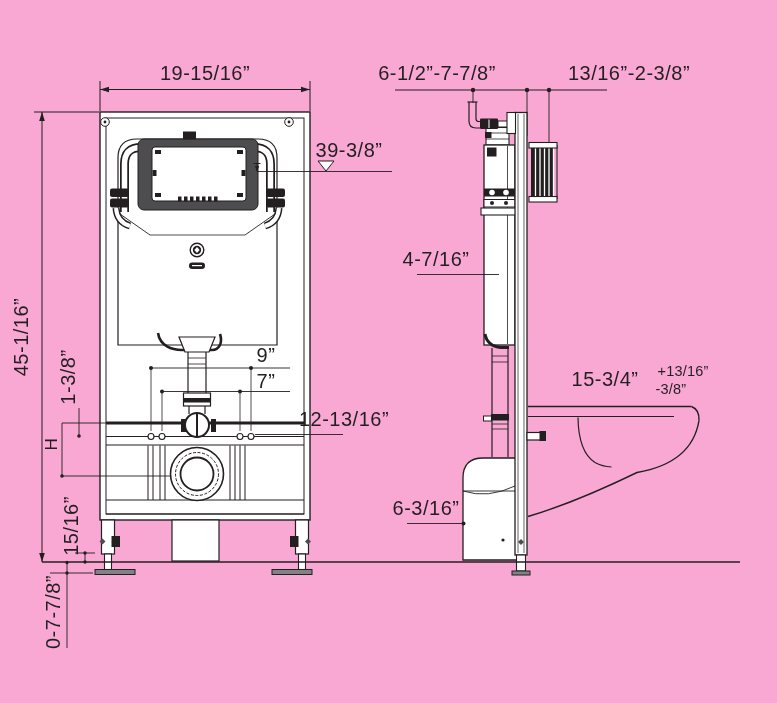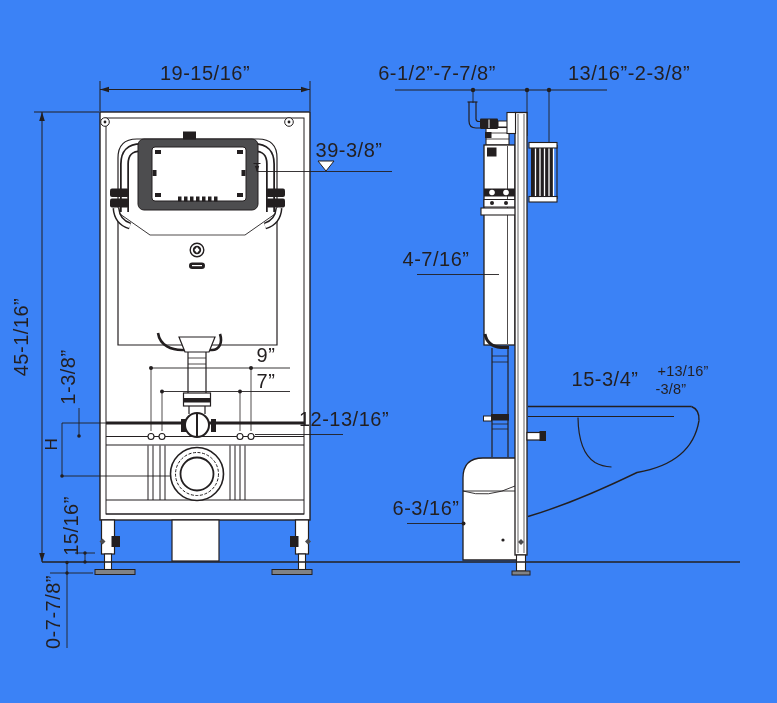--- a/index.html
+++ b/index.html
@@ -1,16 +1,16 @@
 <!DOCTYPE html>
 <html><head>
 <meta charset="utf-8">
 <style>
   html,body{margin:0;padding:0;background:#fff;}
-  .canvas{width:777px;height:703px;background:#3b82f6;position:relative;overflow:hidden;
+  .canvas{width:777px;height:703px;background:#f9a8d4;position:relative;overflow:hidden;
           font-family:"Liberation Sans", sans-serif;}
   svg{display:block;}
   svg text{fill:#231f20;font-family:"Liberation Sans", sans-serif;letter-spacing:.5px;}
   .dim{font-size:20px;}
   .dim-sm{font-size:14.5px;letter-spacing:.2px;}
   .ln{stroke:#231f20;fill:none;}
 </style>
 </head>
 <body>
 

